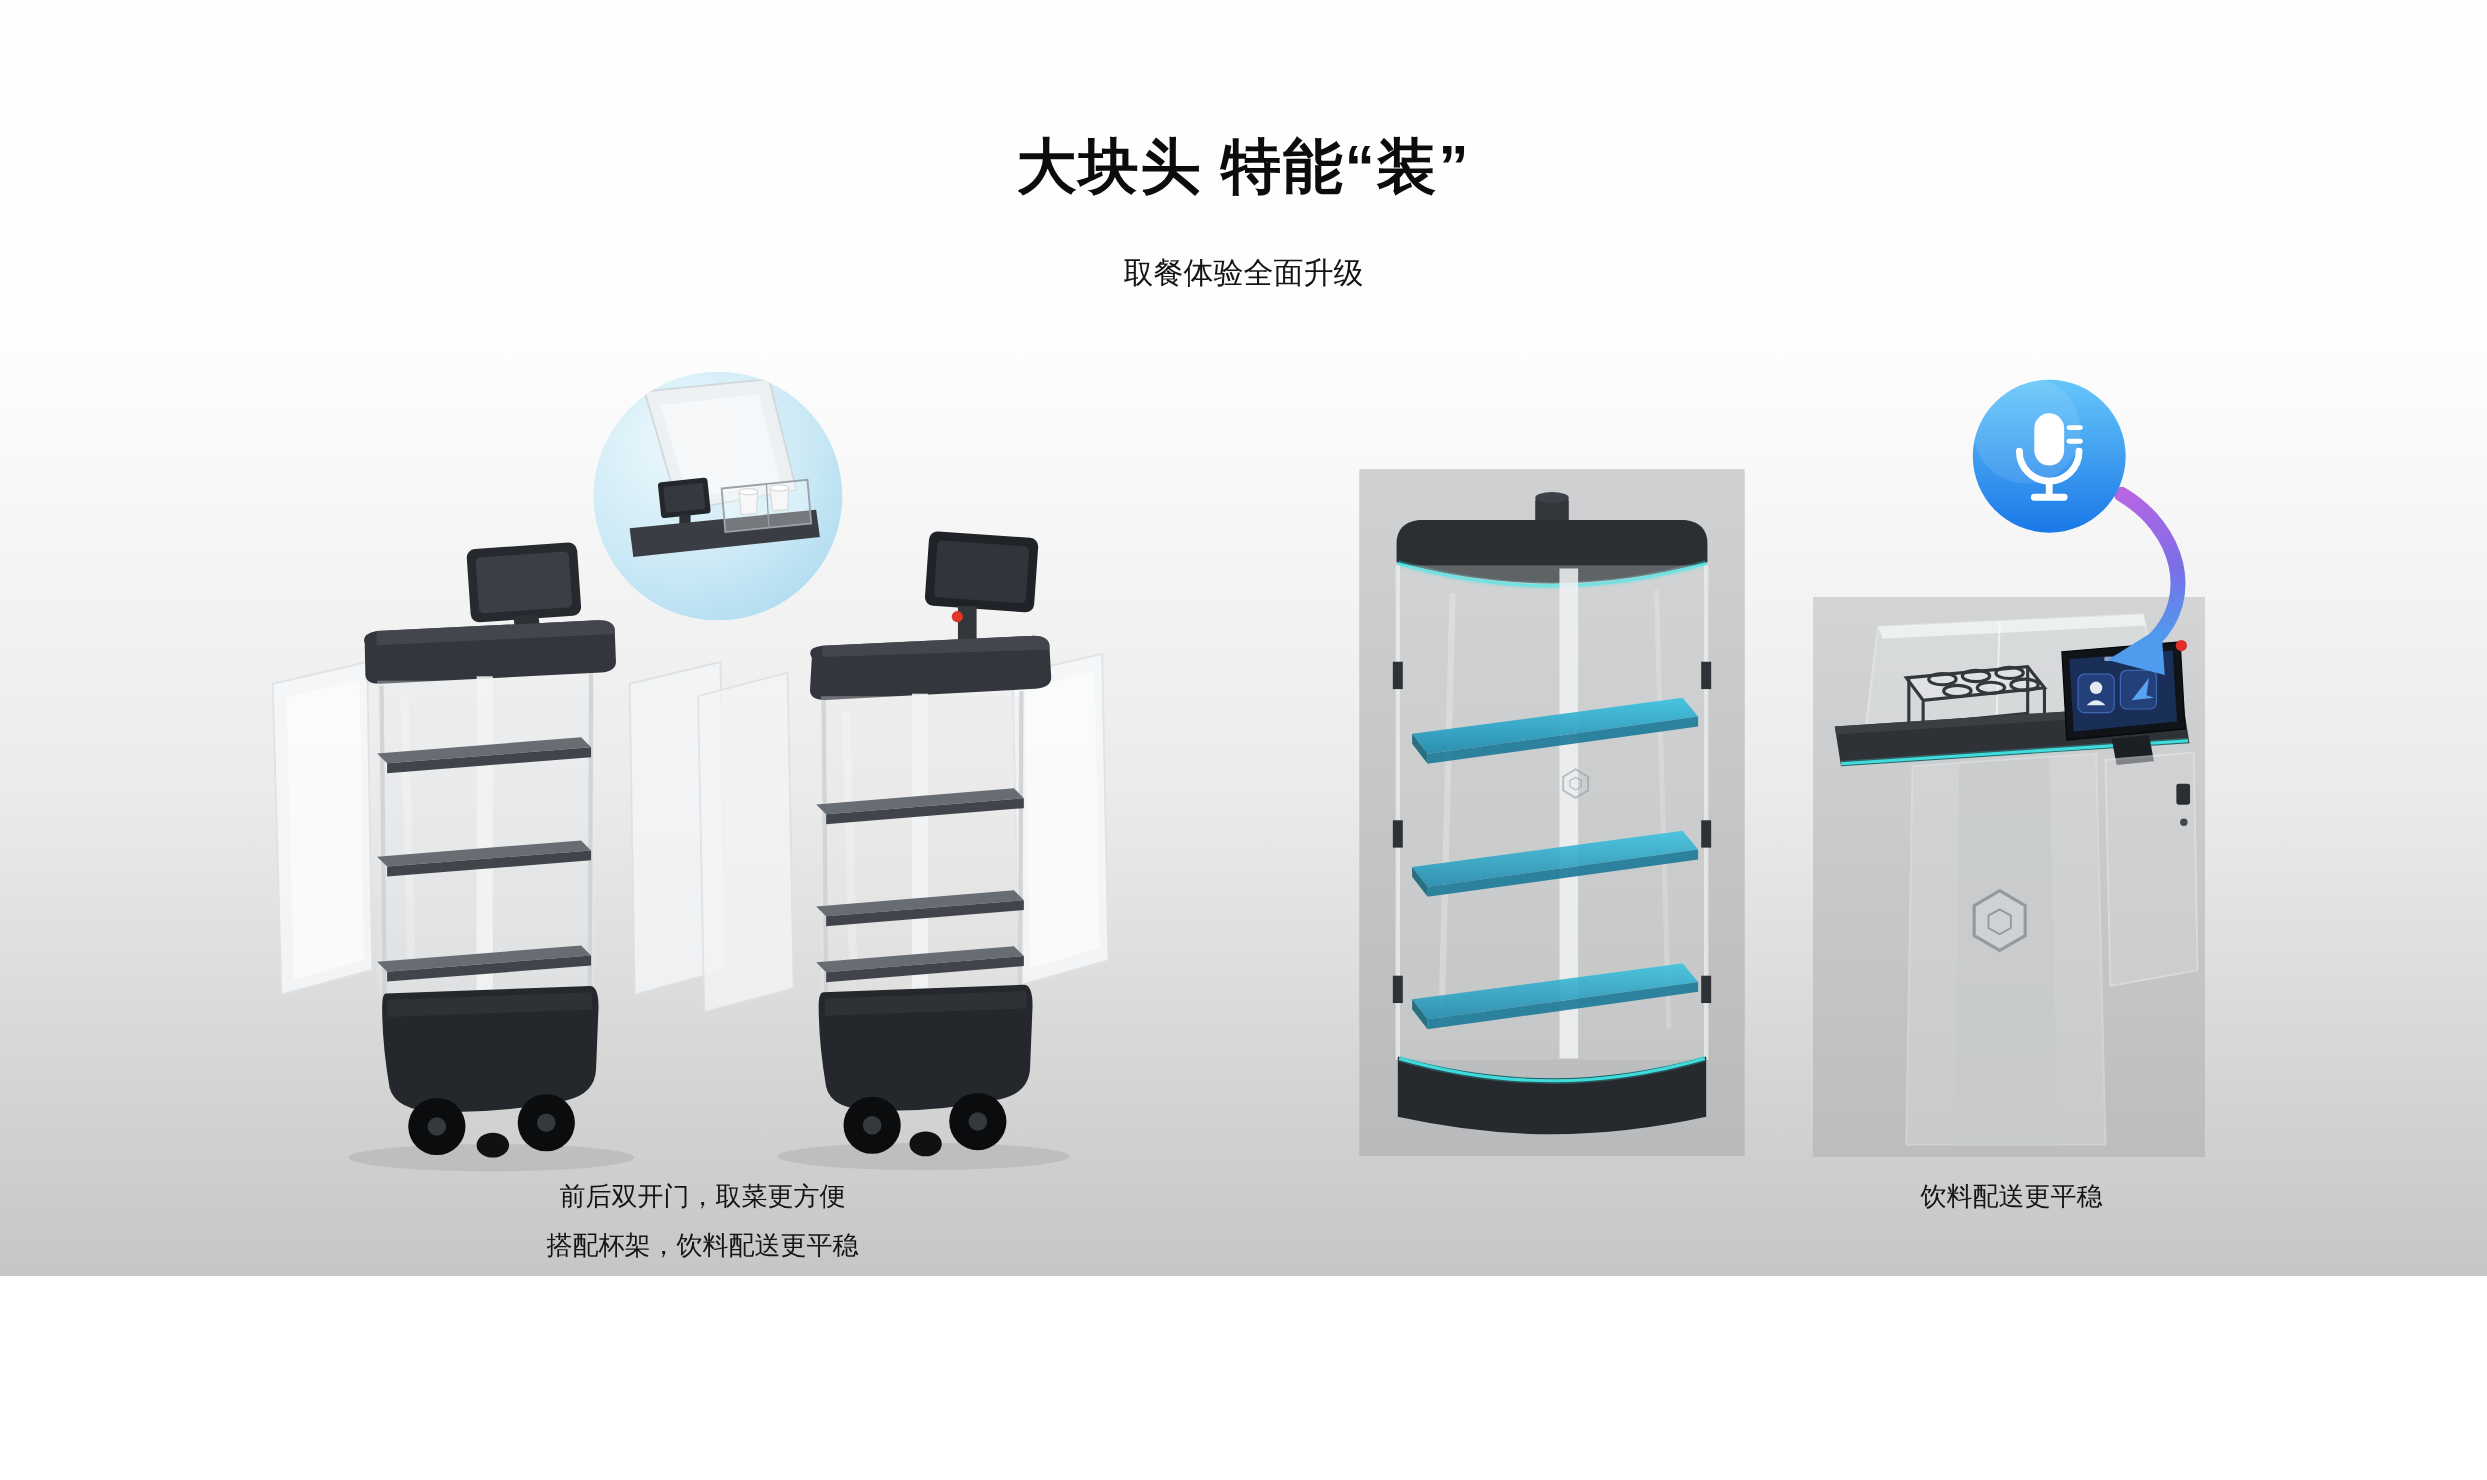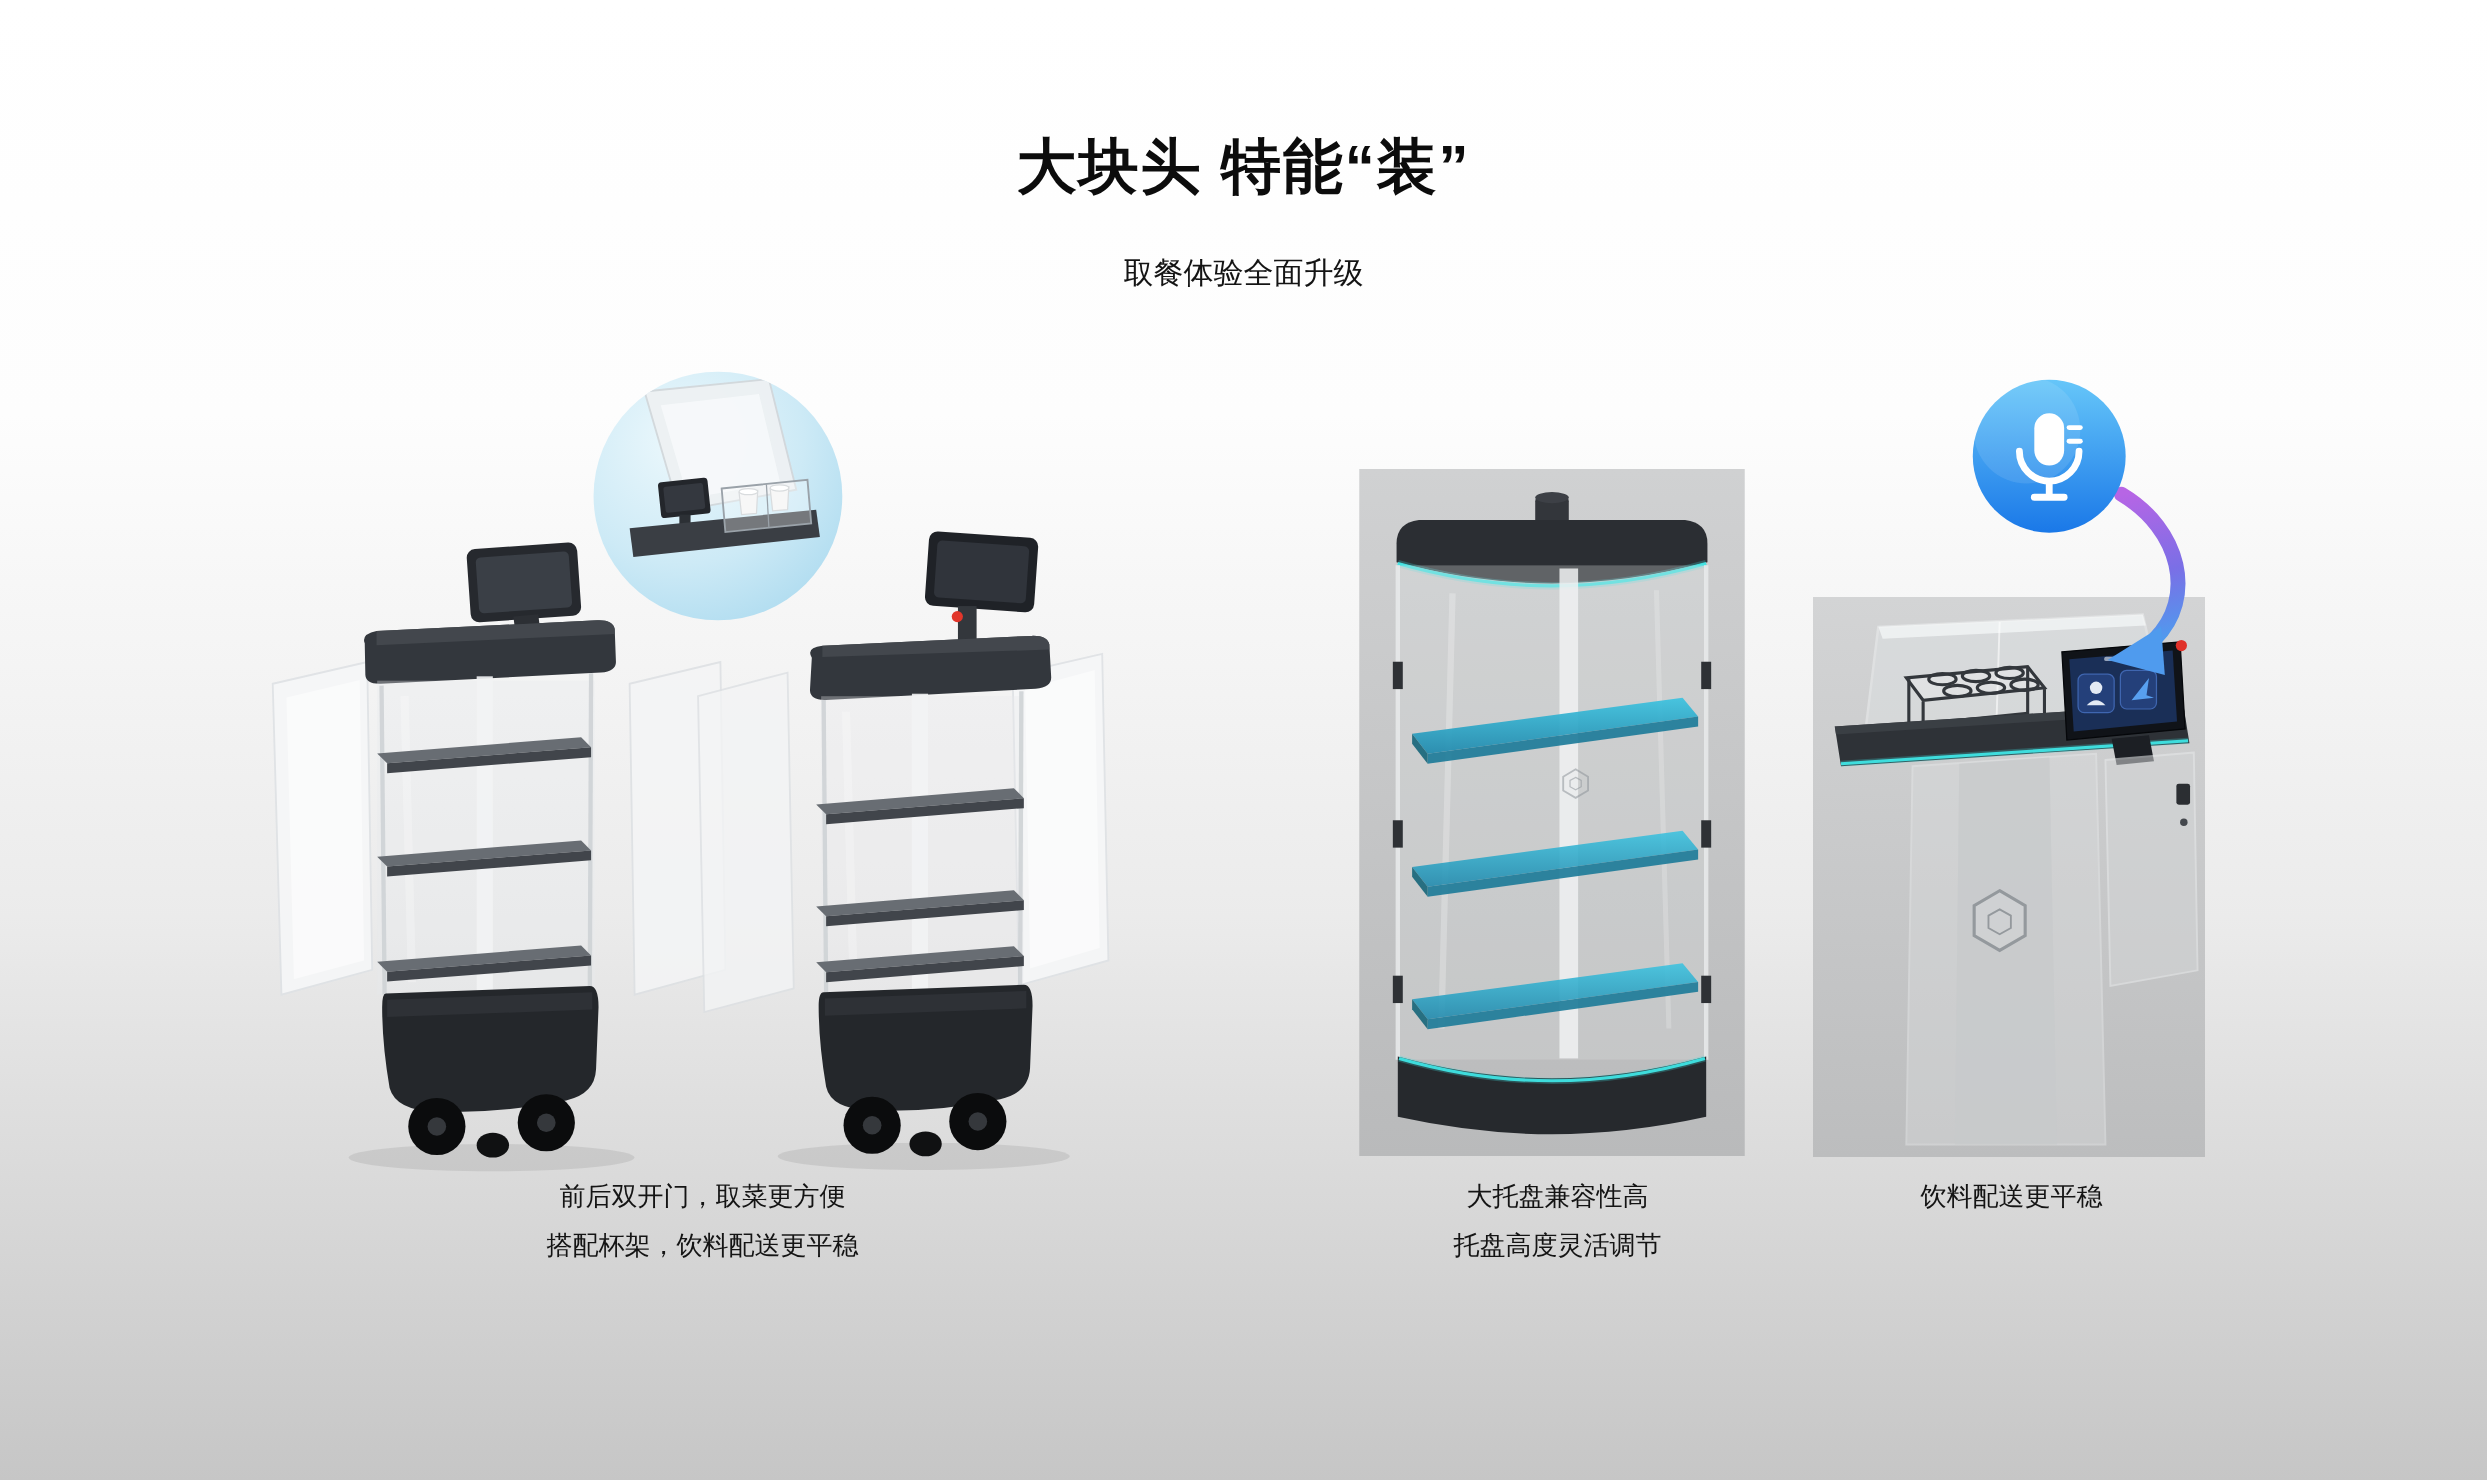--- a/index.html
+++ b/index.html
@@ -5,21 +5,21 @@
   html, body {
     margin: 0;
     padding: 0;
     width: 2487px;
     height: 1480px;
     font-family: "Liberation Sans", "DejaVu Sans", sans-serif;
   }
   .stage {
     position: relative;
     width: 2487px;
-    height: 1480px;
+    height: 1276px;
     overflow: hidden;
     background: linear-gradient(180deg, #ffffff 0%, #fdfdfd 28%, #ebebeb 62%, #c6c6c6 100%);
     text-decoration: underline;
   }
   .hero {
     position: absolute;
     top: 127px;
     left: 0;
     width: 100%;
     text-align: center;
@@ -354,22 +354,18 @@
         <line x1="216" y1="206" x2="216" y2="226" stroke="#ffffff" stroke-width="11" stroke-linecap="round"></line>
         <line x1="192" y1="230" x2="240" y2="230" stroke="#ffffff" stroke-width="11" stroke-linecap="round"></line>
       </g>
     </svg>
   </div>
 
   <div class="caption caption-left">
     <p>前后双开门，取菜更方便</p>
     <p>搭配杯架，饮料配送更平稳</p>
   </div>
-  <div class="caption caption-mid">
-    <p>大托盘兼容性高</p>
-    <p>托盘高度灵活调节</p>
-  </div>
   <div class="caption caption-right">
     <p>饮料配送更平稳</p>
   </div>
 
 </div>
 
 
 </body></html>

